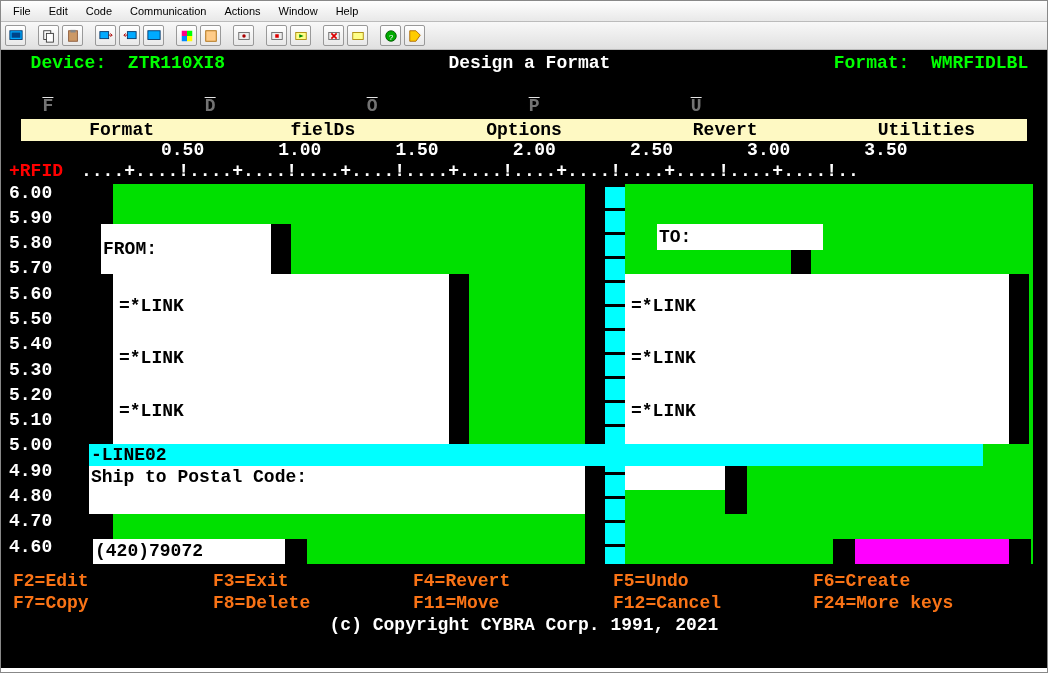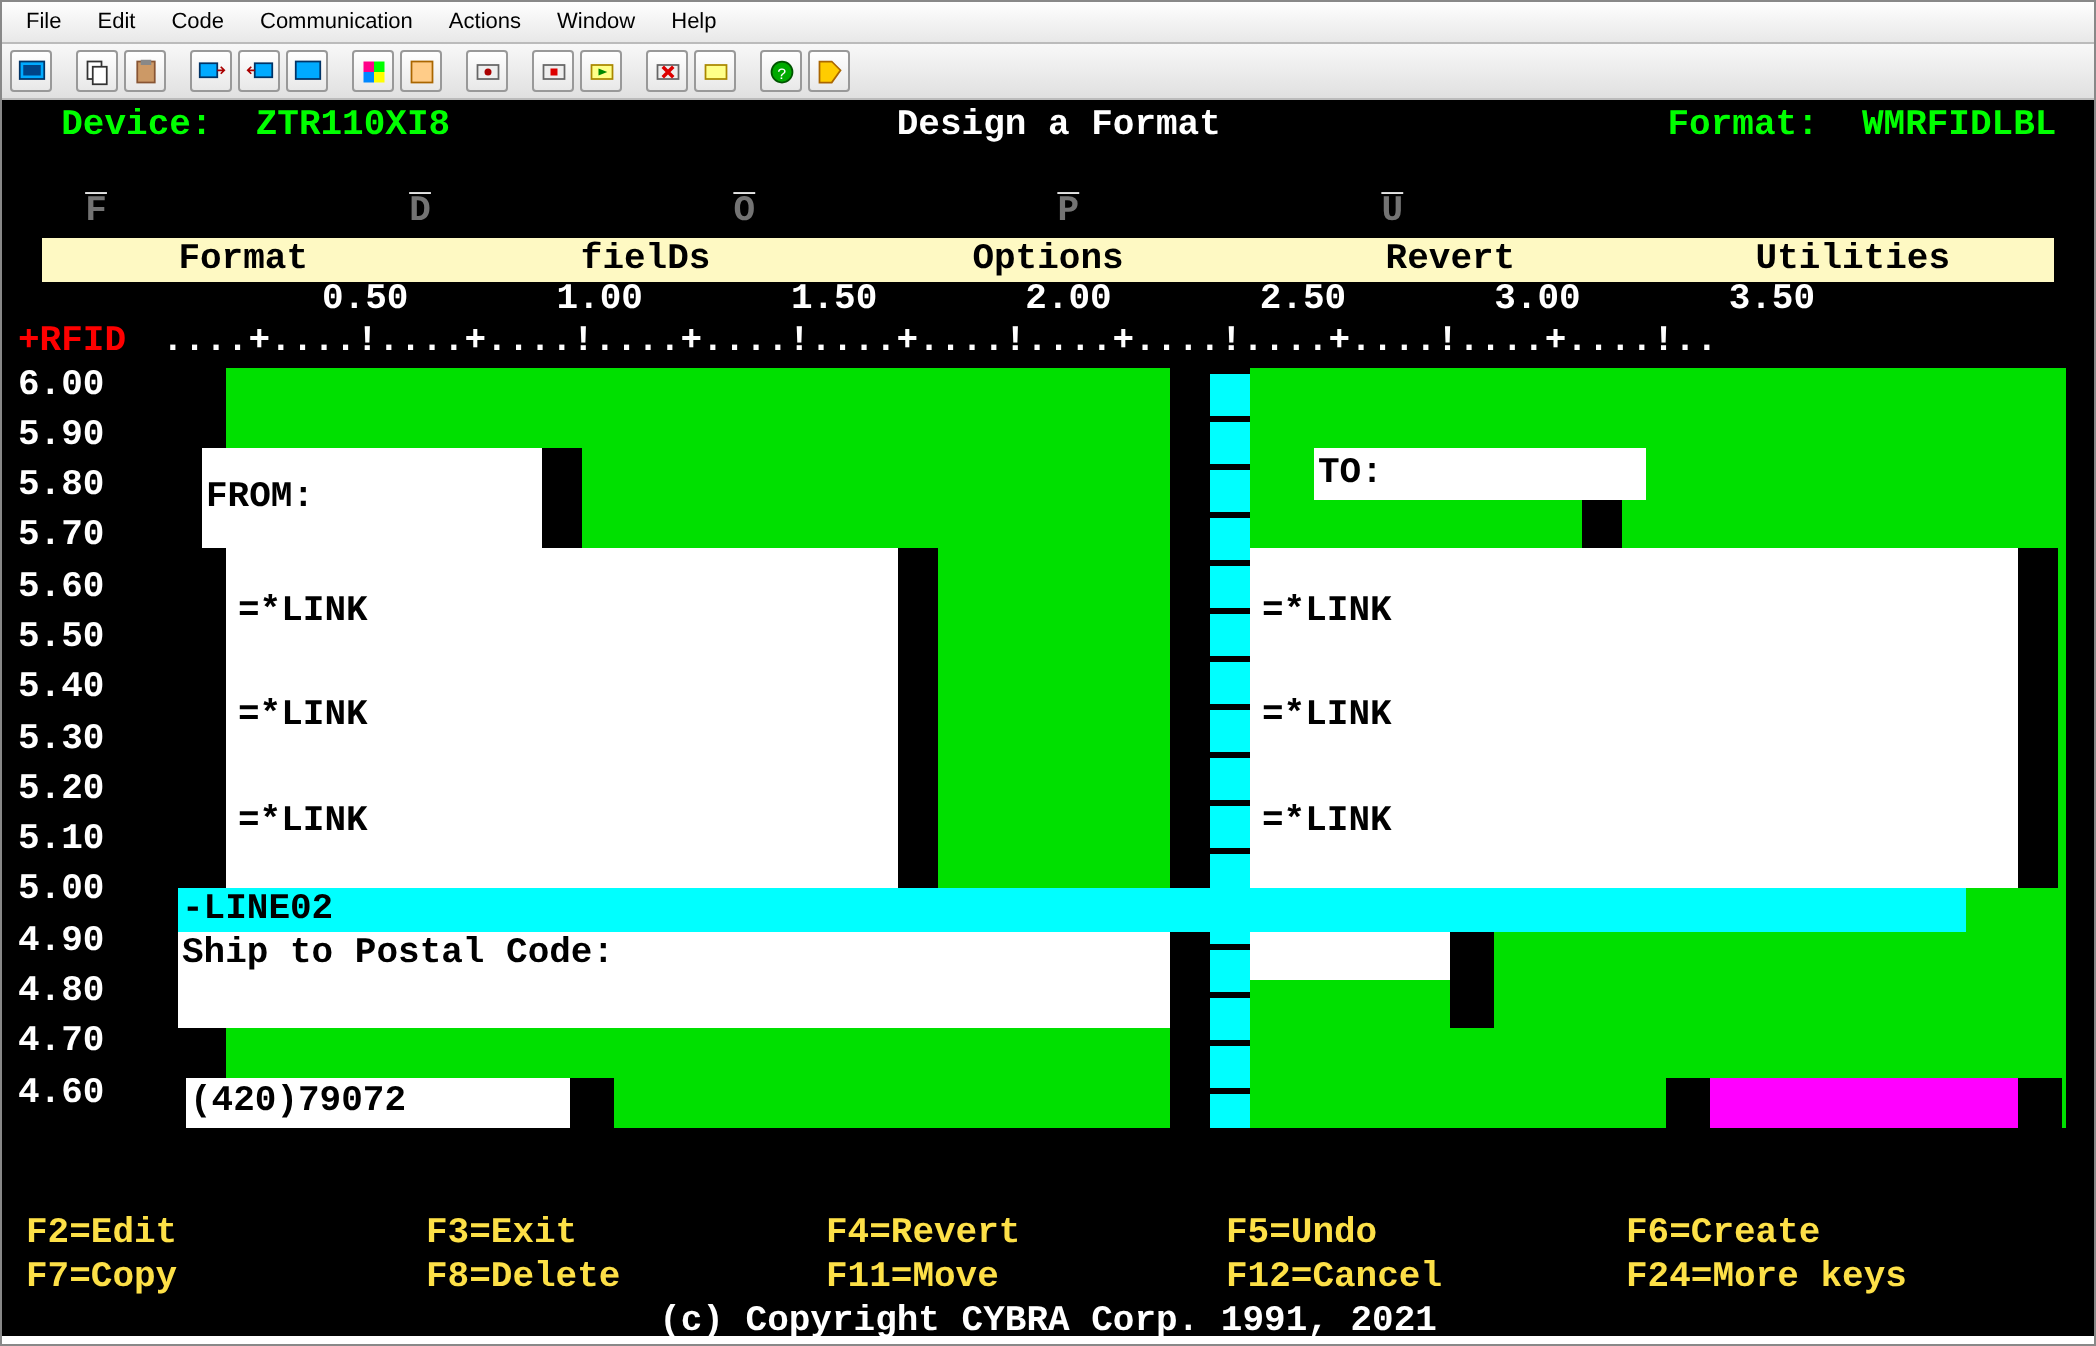--- a/index.html
+++ b/index.html
@@ -95,21 +95,21 @@
 }
 .whbox {
   position: absolute; background: #fff; color: #000; padding-left:2px;
   display:flex; align-items:center;
 }
 .cyband {
   position:absolute; background:#00ffff; color:#000; padding-left:2px;
   display:flex; align-items:center;
 }
 .magbox { position:absolute; background:#ff00ff; }
-.fnkeys { padding: 8px 12px 0 12px; color:#fde047; display:flex; flex-direction:column; gap:4px;margin-top:36px; }
+.fnkeys { padding: 8px 12px 0 12px; color:#f97316; display:flex; flex-direction:column; gap:4px; }
 .fnkeys .frow { display:flex; }
 .fnkeys .fk { flex: 0 0 200px; }
 .copyright { color:#fff; text-align:center; padding-top:4px; }
 </style>
 </head>
 <body>
 
 <div class="menubar">
   <div class="item">File</div>
   <div class="item">Edit</div>

